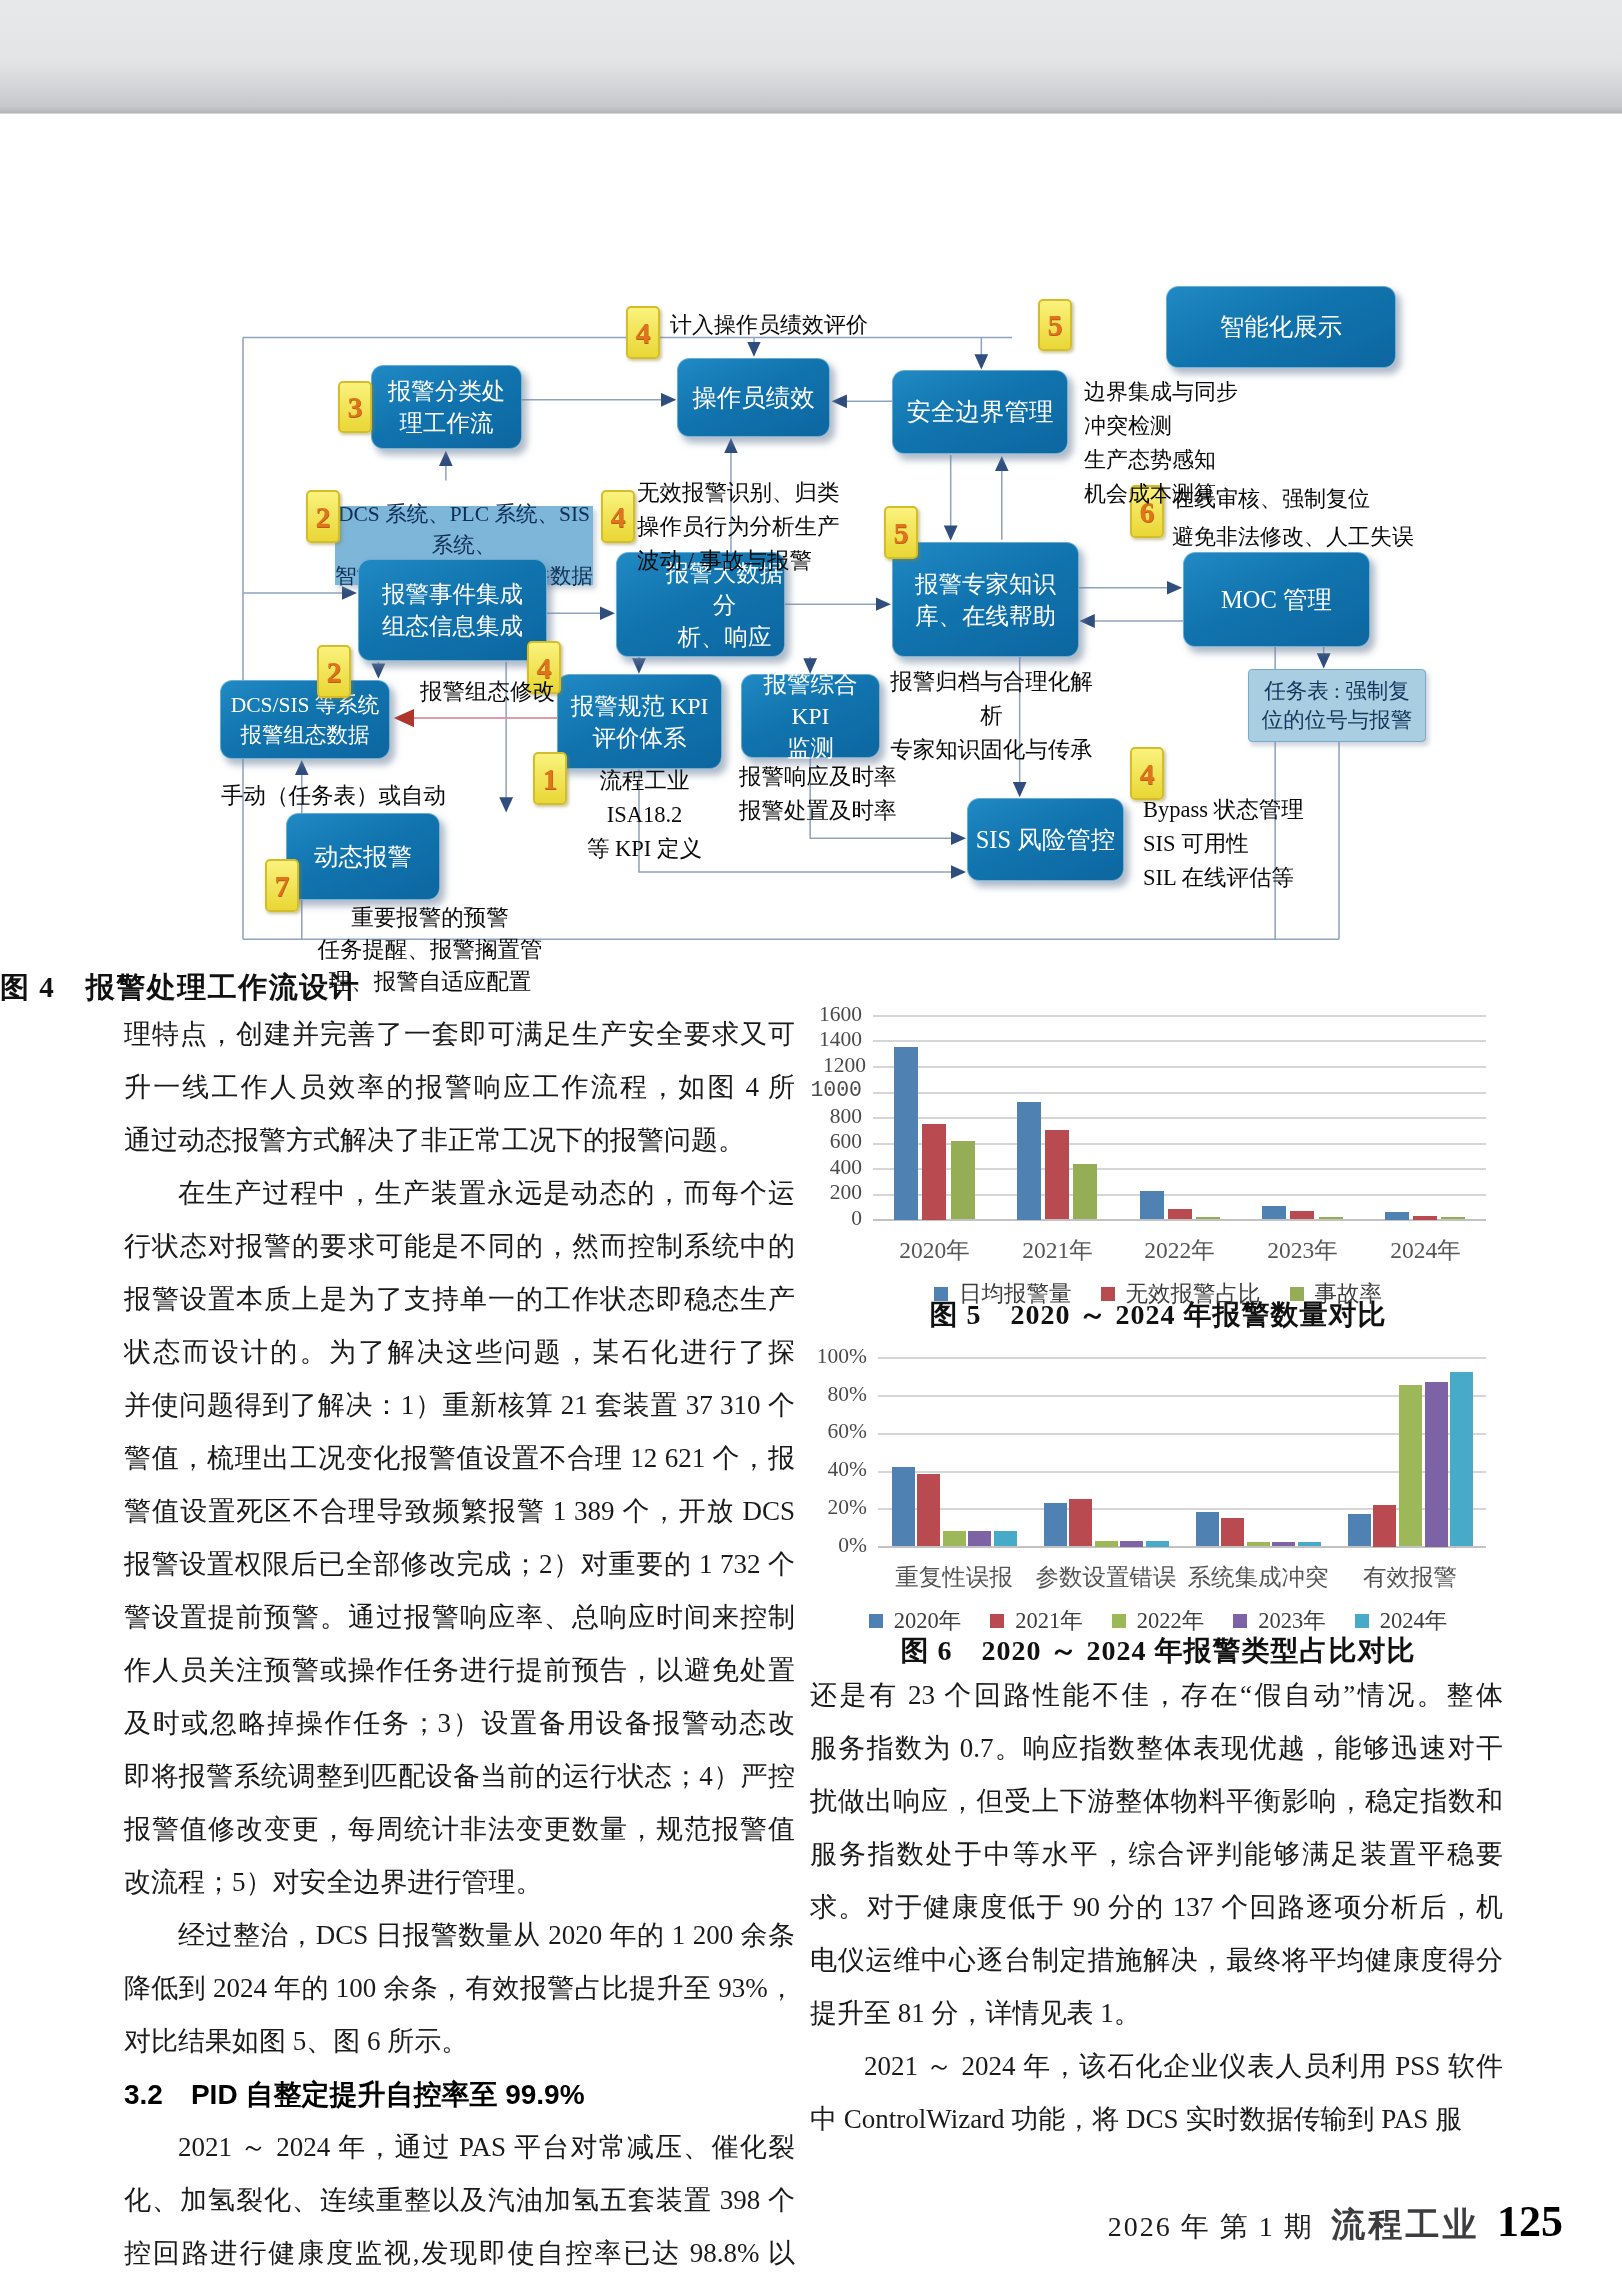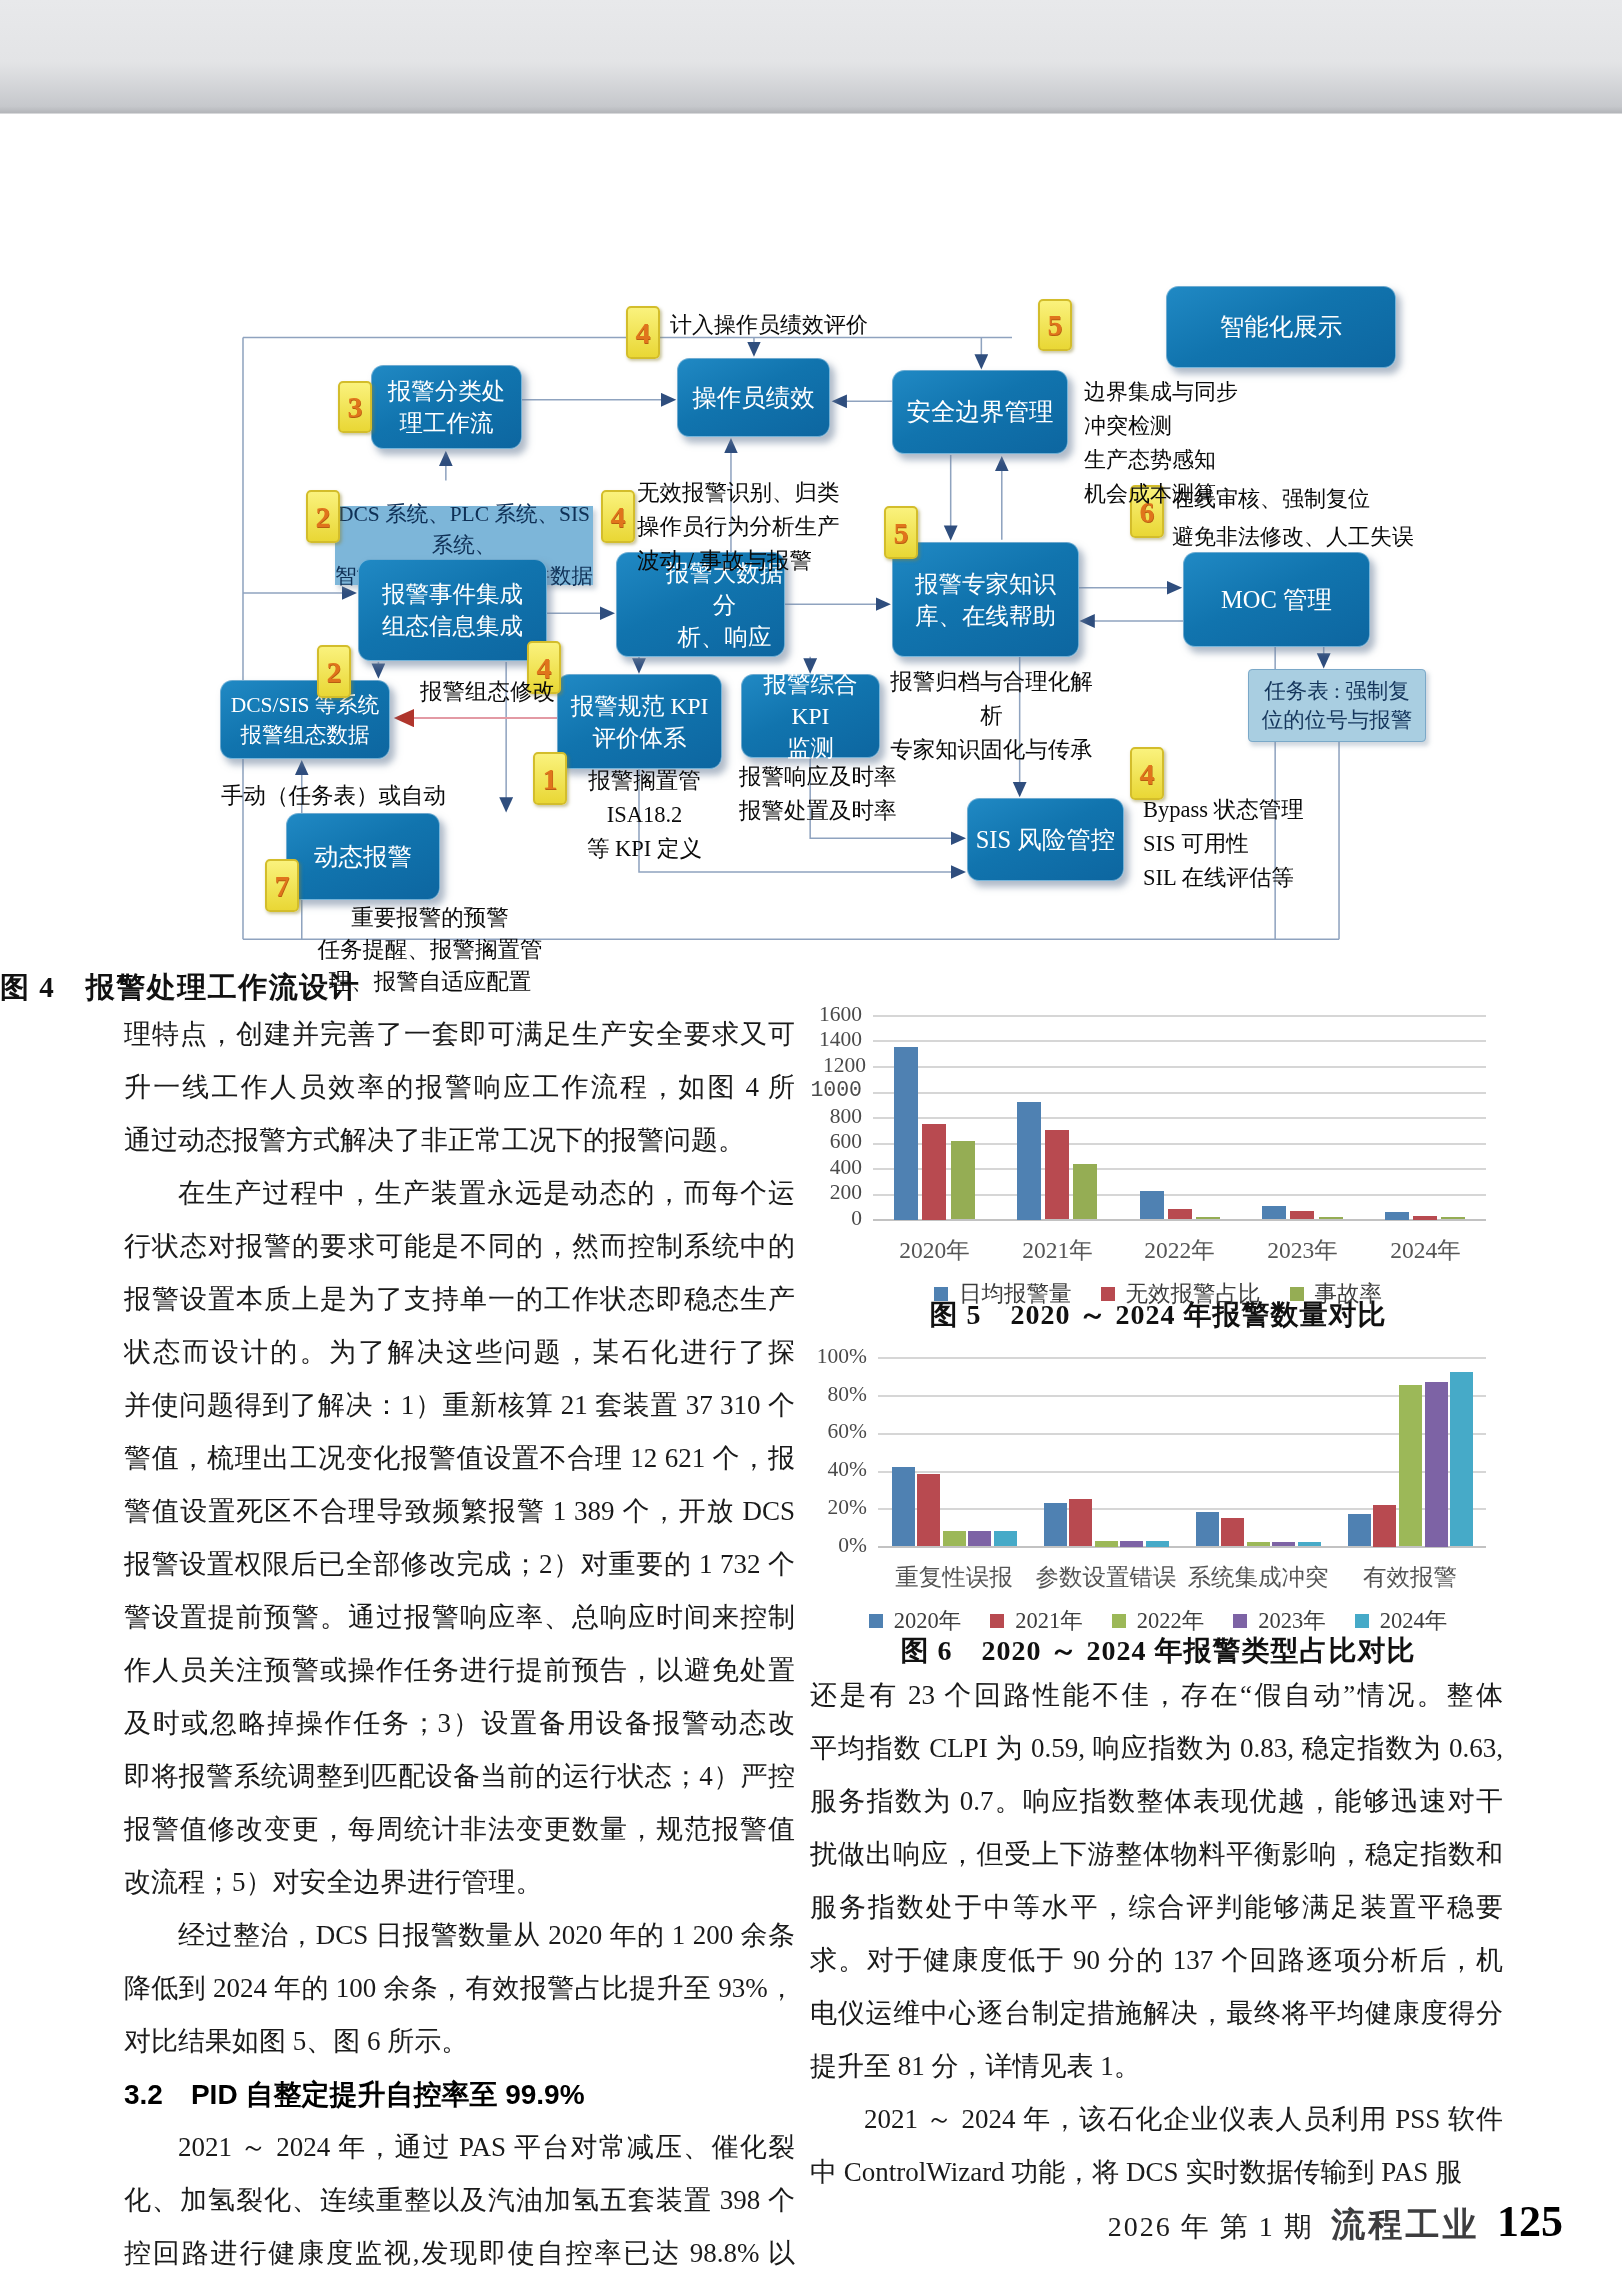--- a/index.html
+++ b/index.html
@@ -176,21 +176,21 @@
 机会成本测算</div>
     <div class="ann" style="left:417px;top:190px;font-size:22.5px;line-height:34px;">无效报警识别、归类
 操作员行为分析生产
 波动 / 事故与报警</div>
     <div class="ann" style="left:952px;top:194px;line-height:38px;">在线审核、强制复位
 避免非法修改、人工失误</div>
     <div class="ann small center" style="left:664px;top:379px;width:215px;">报警归档与合理化解析
 专家知识固化与传承</div>
     <div class="ann small" style="left:200px;top:389px;">报警组态修改</div>
     <div class="ann small" style="left:1px;top:493px;">手动（任务表）或自动</div>
-    <div class="ann small center" style="left:348px;top:478px;width:153px;">报警搁置管 ISA18.2
+    <div class="ann small center" style="left:348px;top:478px;width:153px;">流程工业 ISA18.2
 等 KPI 定义</div>
     <div class="ann small" style="left:519px;top:474px;">报警响应及时率
 报警处置及时率</div>
     <div class="ann small" style="left:923px;top:507px;">Bypass 状态管理
 SIS 可用性
 SIL 在线评估等</div>
     <div class="ann small center" style="left:77px;top:616px;width:266px;line-height:32px;">重要报警的预警
 任务提醒、报警搁置管
 理、报警自适应配置</div>
   </div>
@@ -336,21 +336,20 @@
       <div class="line ind">经过整治，DCS 日报警数量从 2020 年的 1 200 余条</div>
       <div class="line">降低到 2024 年的 100 余条，有效报警占比提升至 93%，</div>
       <div class="line pend">对比结果如图 5、图 6 所示。</div>
       <div class="heading">3.2　PID 自整定提升自控率至 99.9%</div>
       <div class="line ind">2021 ～ 2024 年，通过 PAS 平台对常减压、催化裂</div>
       <div class="line">化、加氢裂化、连续重整以及汽油加氢五套装置 398 个自</div>
       <div class="line pend">控回路进行健康度监视,发现即使自控率已达 98.8% 以上，</div>
     </div>
   <div class="col" id="col-right" style="left:810px;top:1669px;width:693px;">
       <div class="line">还是有 23 个回路性能不佳，存在“假自动”情况。整体</div>
-      <div class="line">平均指数 CLPI 为 0.59, 响应指数为 0.83, 稳定指数为 0.63,</div>
       <div class="line">服务指数为 0.7。响应指数整体表现优越，能够迅速对干</div>
       <div class="line">扰做出响应，但受上下游整体物料平衡影响，稳定指数和</div>
       <div class="line">服务指数处于中等水平，综合评判能够满足装置平稳要</div>
       <div class="line">求。对于健康度低于 90 分的 137 个回路逐项分析后，机</div>
       <div class="line">电仪运维中心逐台制定措施解决，最终将平均健康度得分</div>
       <div class="line pend">提升至 81 分，详情见表 1。</div>
       <div class="line ind">2021 ～ 2024 年，该石化企业仪表人员利用 PSS 软件</div>
       <div class="line pend">中 ControlWizard 功能，将 DCS 实时数据传输到 PAS 服</div>
     </div>
 

